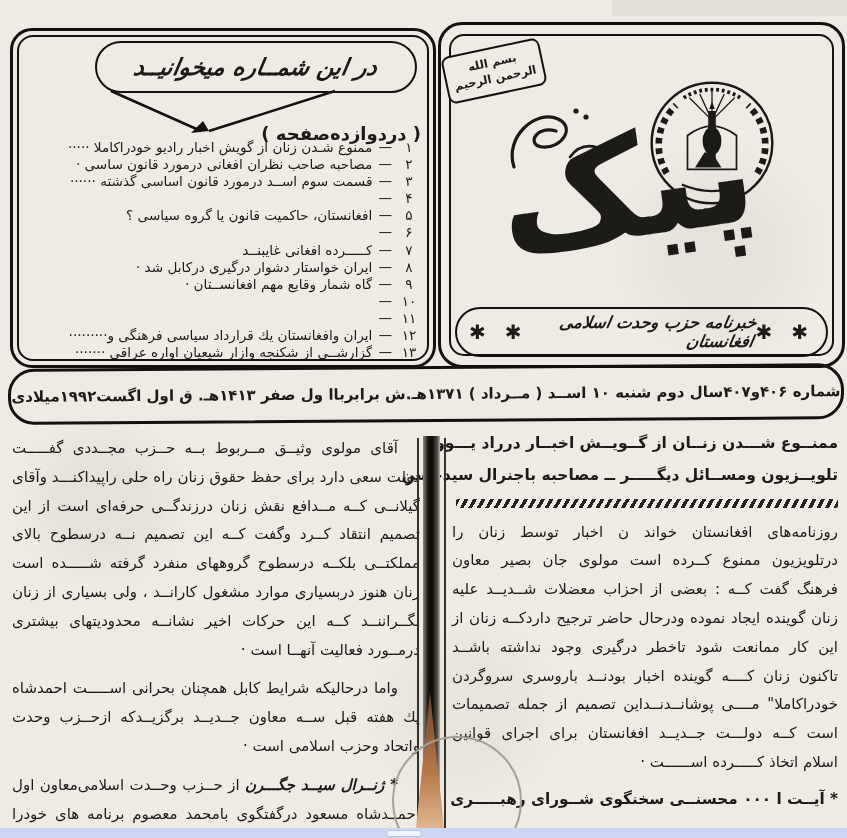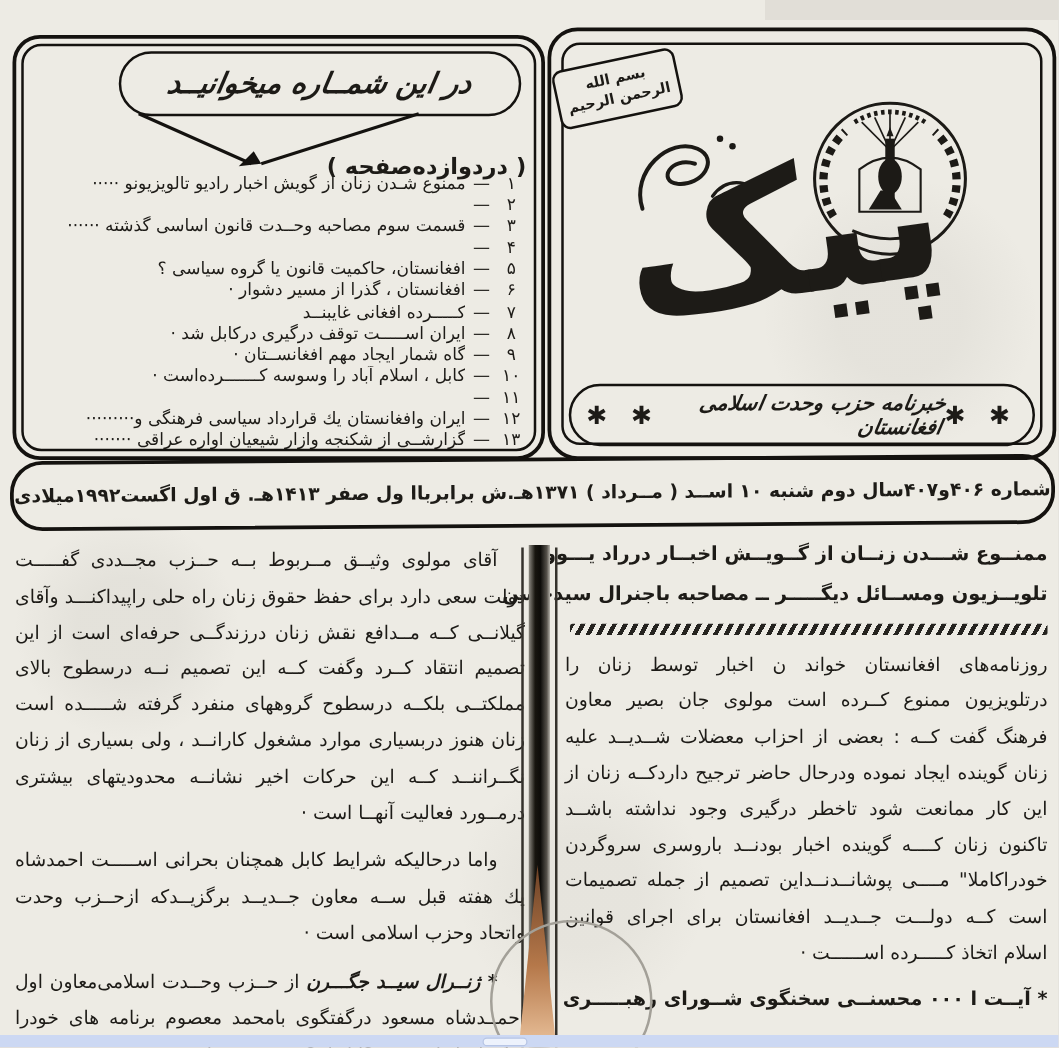--- a/index.html
+++ b/index.html
@@ -102,64 +102,63 @@
       <path d="M34,4 L124,44" stroke="#14120f" stroke-width="2.5" fill="none"></path>
       <path d="M132,44 l-18,2 12,-12 z" fill="#14120f"></path>
     </svg>
 
     <div class="pages-note rtl">( دردوازده‌صفحه )</div>
 
     <div class="toc-list rtl">
       <div class="toc-row">
           <span class="toc-num">۱</span>
           <span class="toc-dash">—</span>
-          <span class="toc-text">ممنوع شـدن زنان از گویش اخبار رادیو تالویزیونو ·····</span>
+          <span class="toc-text">ممنوع شـدن زنان از گویش اخبار رادیو خودراکاملا ·····</span>
         </div>
       <div class="toc-row">
           <span class="toc-num">۲</span>
           <span class="toc-dash">—</span>
+          <span class="toc-text">مصاحبه صاحب نظران افغانی درمورد قانون ساسی ·</span>
         </div>
       <div class="toc-row">
           <span class="toc-num">۳</span>
           <span class="toc-dash">—</span>
-          <span class="toc-text">قسمت سوم مصاحبه وحــدت قانون اساسی گذشته ······</span>
+          <span class="toc-text">قسمت سوم اســد درمورد قانون اساسی گذشته ······</span>
         </div>
       <div class="toc-row">
           <span class="toc-num">۴</span>
           <span class="toc-dash">—</span>
         </div>
       <div class="toc-row">
           <span class="toc-num">۵</span>
           <span class="toc-dash">—</span>
           <span class="toc-text">افغانستان، حاکمیت قانون یا گروه سیاسی ؟</span>
         </div>
       <div class="toc-row">
           <span class="toc-num">۶</span>
           <span class="toc-dash">—</span>
-          <span class="toc-text">افغانستان ، گذرا از مسیر دشوار ·</span>
         </div>
       <div class="toc-row">
           <span class="toc-num">۷</span>
           <span class="toc-dash">—</span>
           <span class="toc-text">کـــــرده افغانی غایبنــد</span>
         </div>
       <div class="toc-row">
           <span class="toc-num">۸</span>
           <span class="toc-dash">—</span>
-          <span class="toc-text">ایران اســـــت توقف درگیری درکابل شد ·</span>
+          <span class="toc-text">ایران خواستار دشوار درگیری درکابل شد ·</span>
         </div>
       <div class="toc-row">
           <span class="toc-num">۹</span>
           <span class="toc-dash">—</span>
-          <span class="toc-text">گاه شمار ایجاد مهم افغانســتان ·</span>
+          <span class="toc-text">گاه شمار وقایع مهم افغانســتان ·</span>
         </div>
       <div class="toc-row">
           <span class="toc-num">۱۰</span>
           <span class="toc-dash">—</span>
-          <span class="toc-text">کابل ، اسلام آباد را وسوسه کـــــــرده‌است ·</span>
         </div>
       <div class="toc-row">
           <span class="toc-num">۱۱</span>
           <span class="toc-dash">—</span>
         </div>
       <div class="toc-row">
           <span class="toc-num">۱۲</span>
           <span class="toc-dash">—</span>
           <span class="toc-text">ایران وافغانستان یك قرارداد سیاسی فرهنگی و·········</span>
         </div>

